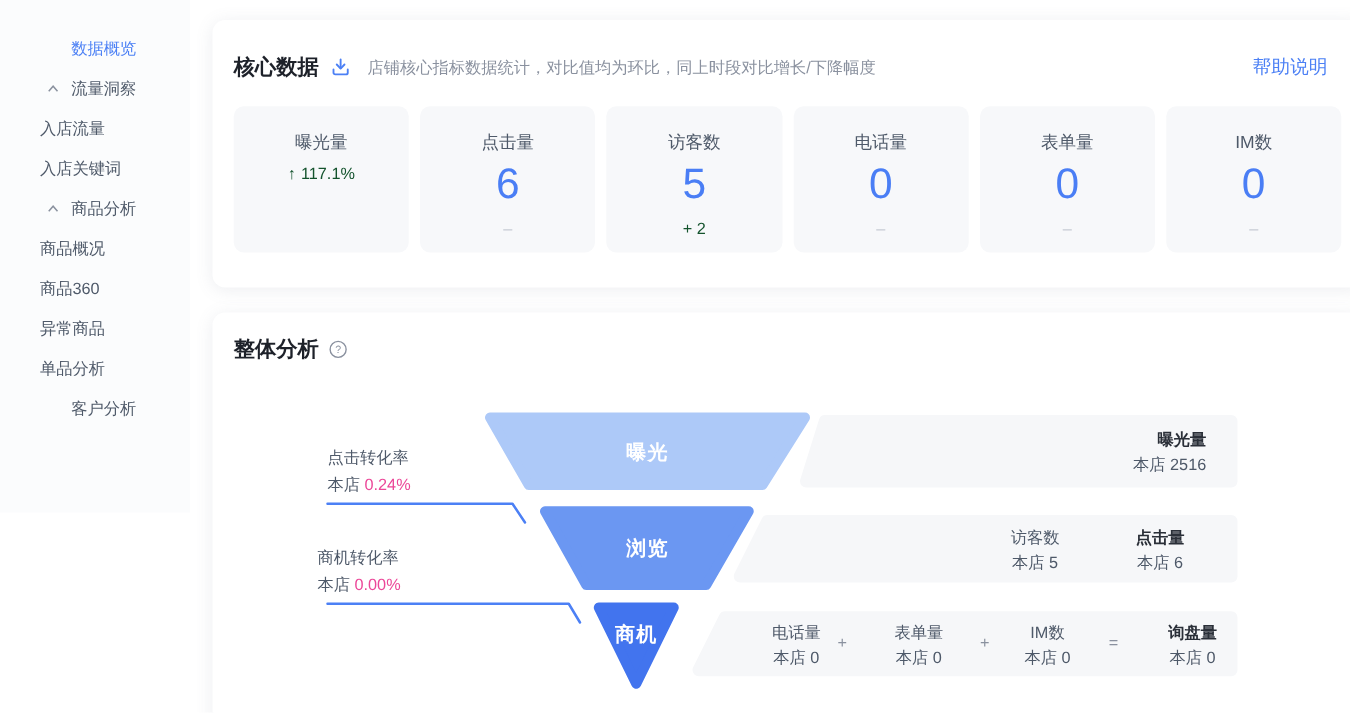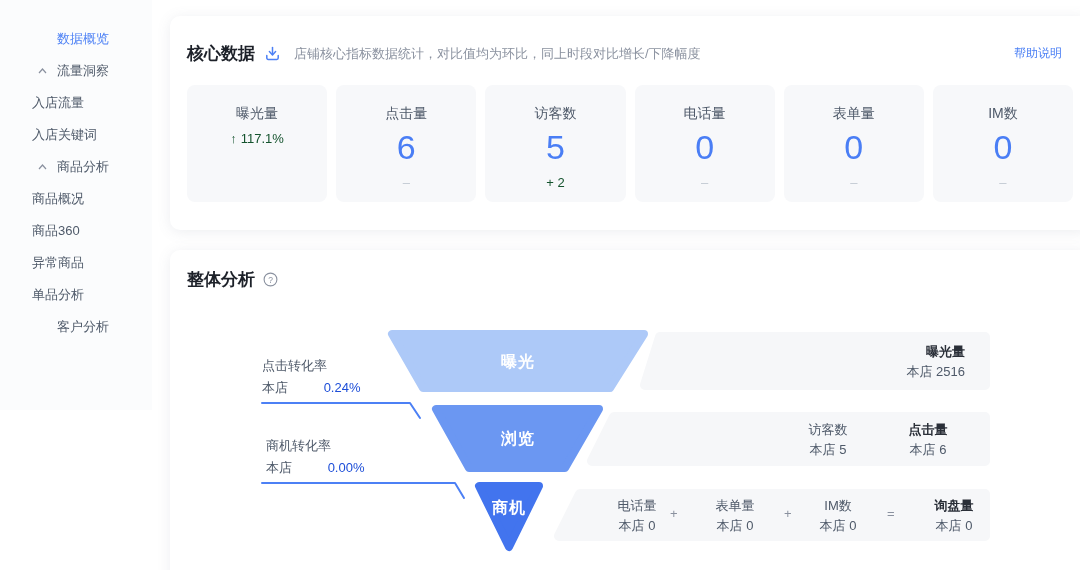--- a/index.html
+++ b/index.html
@@ -23,21 +23,21 @@
   .card { position:absolute; left:170px; width:920px; background:#fff;
           border-radius:10px; box-shadow:0 2px 14px rgba(105,118,140,0.12); }
   .card1 { top:16px; height:214px; }
   .card2 { top:250px; height:340px; }
 
   
   .c1-head { display:flex; align-items:center; padding:26px 28px 0 17px; }
   .c1-title { font-size:17px; font-weight:bold; color:#1d2129; }
   .dl-icon { margin-left:10px; width:15px; height:15px; cursor:pointer; }
   .c1-desc { margin-left:14px; font-size:13px; color:#8a919f; }
-  .help-link { margin-left:auto; font-size:12px; color:#4c80f5; cursor:pointer; }
+  .help-link { margin-left:auto; font-size:15px; color:#4c80f5; cursor:pointer; }
 
   
   .metrics { position:absolute; left:17px; right:17px; top:69px; display:flex; gap:9px; }
   .m-card { flex:1; height:117px; background:#f7f8fa; border-radius:8px;
             display:flex; flex-direction:column; align-items:center; padding-top:20px; }
   .m-label { font-size:14px; color:#4e5969; }
   .m-value { margin-top:4px; font-size:34px; line-height:40px; color:#4a7ef5; }
   .m-delta { margin-top:8px; font-size:13px; color:#c2c8d1; }
   .m-delta.up { color:#14532d;text-align:center; }
   .m-delta .arrow { font-weight:bold; margin-right:4px; }
@@ -47,22 +47,22 @@
   .c2-title { font-size:17px; font-weight:bold; color:#1d2129; }
   .q-icon { margin-left:8px; width:15px; height:15px; cursor:pointer; }
 
   .funnel-wrap { position:absolute; left:0; top:0; width:920px; height:340px; }
   .funnel-svg { position:absolute; left:0; top:0; }
   .funnel-svg text { font-family:"Liberation Sans", sans-serif; font-size:16px;
                      font-weight:bold; fill:#ffffff; letter-spacing:1px; }
 
   .conv { position:absolute; font-size:13px; line-height:22px; color:#4e5969; }
   .conv1 { left:92px; top:105px; }
-  .conv2 { left:96px; top:185px; }
-  .conv .rate { color:#1d4ed8;margin-left:32px; }
+  .conv2 { left:84px; top:185px; }
+  .conv .rate { color:#ec4899; }
 
   .p-col { position:absolute; text-align:center; font-size:13px; line-height:20px; }
   .p-label { color:#4e5969; }
   .p-label.bold { color:#2a2f38; font-weight:bold; }
   .p-value { color:#4e5969; }
   .p-op { position:absolute; font-size:13px; color:#8a919f; }
   .p1-text { position:absolute; left:620px; top:92px; width:175px; text-align:right;
              font-size:13px; line-height:20px; }
 </style>
 </head>

